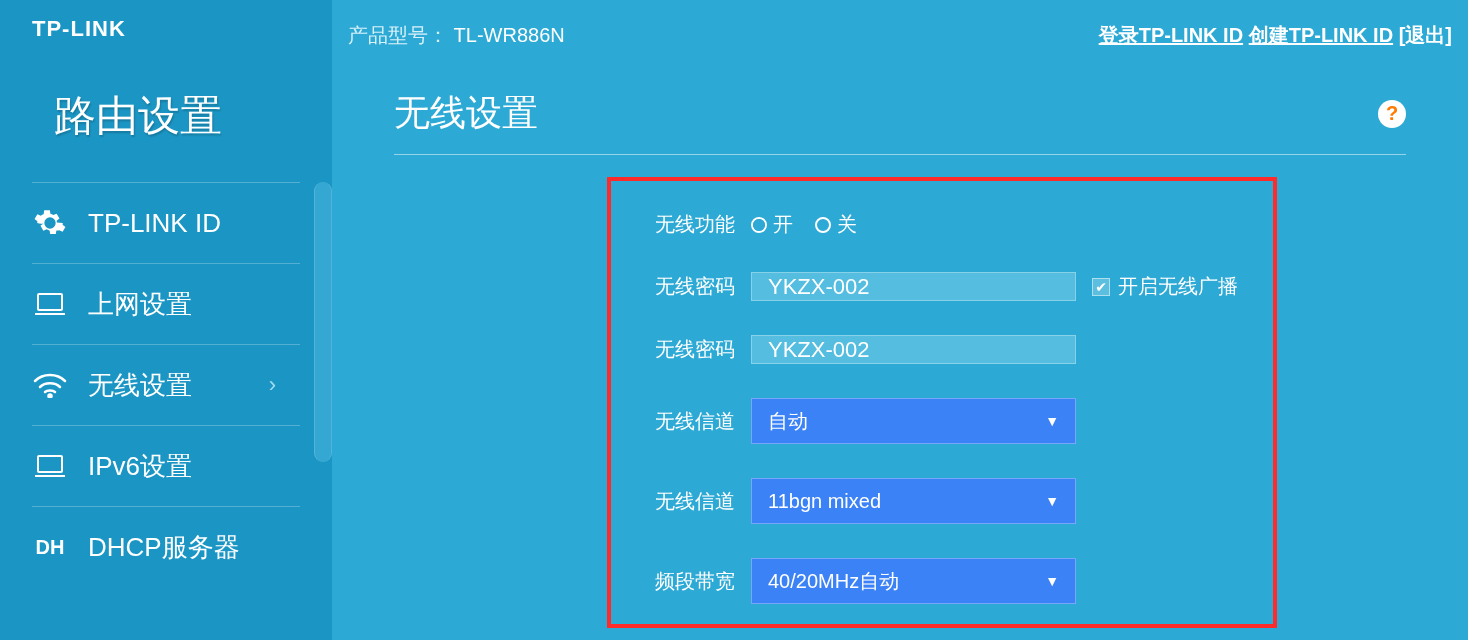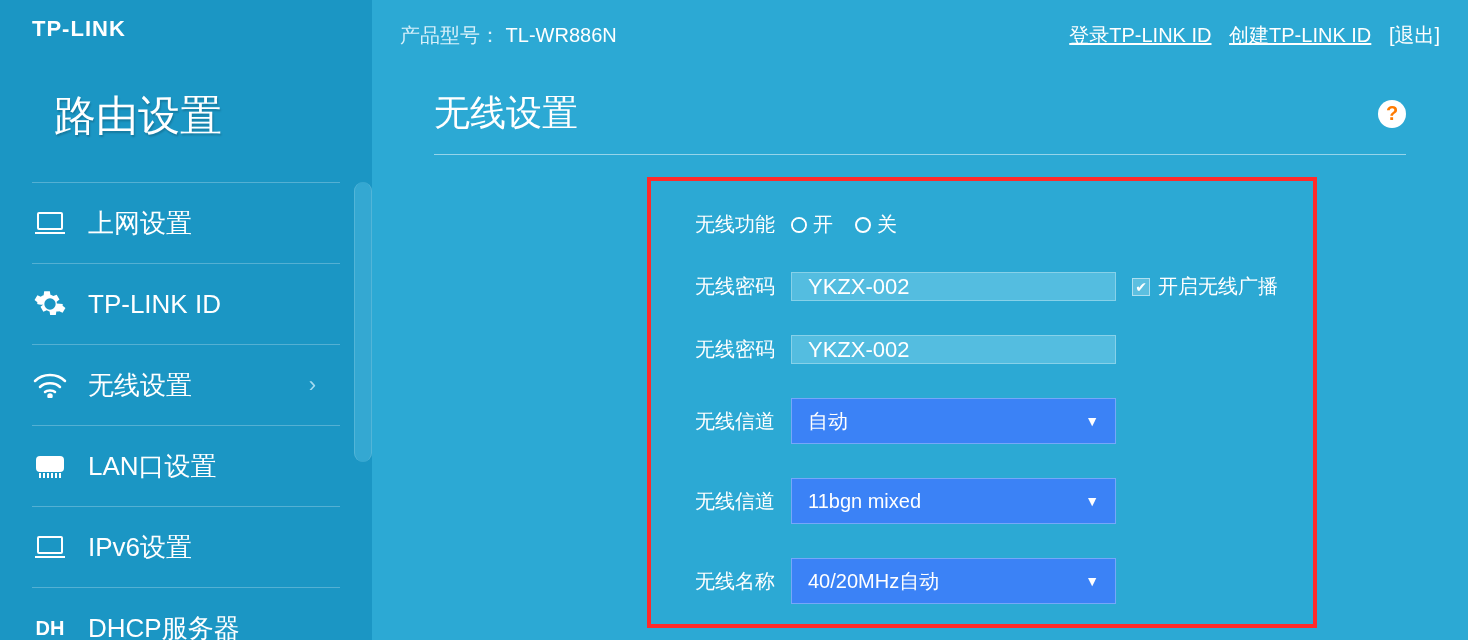--- a/index.html
+++ b/index.html
@@ -5,21 +5,21 @@
     * { margin: 0; padding: 0; box-sizing: border-box; }
     body {
       font-family: "Microsoft YaHei", Arial, sans-serif;
       width: 1468px;
       height: 640px;
       overflow: hidden;
       display: flex;
       background: #2ca9d4;
     }
     .sidebar {
-      width: 372px;
+      width: 332px;
       height: 100%;
       background: #1b96c4;
       position: relative;
     }
     .logo {
       padding: 18px 0 0 32px;
     }
     .logo-text {
       color: #fff;
       font-weight: 900;
@@ -81,29 +81,29 @@
     }
     .main {
       flex: 1;
       background: #2ca9d4;
       color: #fff;
     }
     .topbar {
       display: flex;
       justify-content: space-between;
       align-items: center;
-      padding: 22px 28px;
+      padding: 22px 16px;
       font-size: 20px;
     }
     .product-info { color: #d7f0fa; }
     .topbar-links a {
       color: #fff;
       text-decoration: underline;
-      margin-left: 12px;
       cursor: pointer;
+      font-weight: bold;
     }
     .content {
       padding: 18px 62px 0 62px;
     }
     .section-header {
       display: flex;
       justify-content: space-between;
       align-items: center;
       border-bottom: 1px solid rgba(255,255,255,0.5);
       padding-bottom: 16px;
@@ -195,63 +195,49 @@
       <svg width="134" height="22" viewBox="0 0 134 22">
         <text x="0" y="18" fill="#fff" font-family="Arial Black, Arial" font-weight="900" font-size="22">TP-LINK</text>
       </svg>
     </div>
   </div>
   <div class="page-title">路由设置</div>
   <div class="nav-container">
     <div class="nav">
       <div class="nav-item">
         <span class="nav-icon">
+          <svg width="34" height="34" viewBox="0 0 24 24" fill="#fff">
+              <path d="M12 8a4 4 0 100 8 4 4 0 000-8zm9 4a7 7 0 01-.1 1.2l2 1.6-2 3.4-2.4-1a7 7 0 01-2 .1l-.4 2.5h-4l-.4-2.5a7 7 0 01-2-.9l-2.4 1-2-3.4 2-1.6A7 7 0 013 12a7 7 0 01.1-1.2l-2-1.6 2-3.4 2.4 1a7 7 0 012-.9L7.9 3h4l.4 2.5a7 7 0 012 .9l2.4-1 2 3.4-2 1.6c.1.4.1.8.1 1.2z"></path>
+            </svg>
+        </span>
+        <span>TP-LINK ID</span>
+      </div>
+      <div class="nav-item">
+        <span class="nav-icon">
           <svg width="32" height="26" viewBox="0 0 32 26" fill="none" stroke="#fff" stroke-width="2">
               <rect x="4" y="3" width="24" height="16" rx="1"></rect>
               <line x1="1" y1="23" x2="31" y2="23"></line>
             </svg>
         </span>
         <span>上网设置</span>
-      </div>
-      <div class="nav-item">
-        <span class="nav-icon">
-          <svg width="34" height="34" viewBox="0 0 24 24" fill="#fff">
-              <path d="M12 8a4 4 0 100 8 4 4 0 000-8zm9 4a7 7 0 01-.1 1.2l2 1.6-2 3.4-2.4-1a7 7 0 01-2 .1l-.4 2.5h-4l-.4-2.5a7 7 0 01-2-.9l-2.4 1-2-3.4 2-1.6A7 7 0 013 12a7 7 0 01.1-1.2l-2-1.6 2-3.4 2.4 1a7 7 0 012-.9L7.9 3h4l.4 2.5a7 7 0 012 .9l2.4-1 2 3.4-2 1.6c.1.4.1.8.1 1.2z"></path>
-            </svg>
-        </span>
-        <span>TP-LINK ID</span>
       </div>
       <div class="nav-item">
         <span class="nav-icon">
           <svg width="34" height="26" viewBox="0 0 34 26" fill="none" stroke="#fff" stroke-width="2.5">
               <path d="M2 9 C10 1, 24 1, 32 9" stroke-linecap="round"></path>
               <path d="M7 15 C12 10, 22 10, 27 15" stroke-linecap="round"></path>
               <path d="M12 20 C14 18, 20 18, 22 20" stroke-linecap="round"></path>
               <circle cx="17" cy="24" r="1.5" fill="#fff"></circle>
             </svg>
         </span>
         <span>无线设置</span>
         <span class="nav-arrow">›</span>
       </div>
       <div class="nav-item">
         <span class="nav-icon">
-          <svg width="32" height="28" viewBox="0 0 32 28" fill="#fff">
-              <path d="M6 4 h20 a4 4 0 0 1 4 4 v8 a4 4 0 0 1 -4 4 h-20 a4 4 0 0 1 -4 -4 v-8 a4 4 0 0 1 4 -4 z"></path>
-              <rect x="5" y="21" width="2" height="5"></rect>
-              <rect x="9" y="21" width="2" height="5"></rect>
-              <rect x="13" y="21" width="2" height="5"></rect>
-              <rect x="17" y="21" width="2" height="5"></rect>
-              <rect x="21" y="21" width="2" height="5"></rect>
-              <rect x="25" y="21" width="2" height="5"></rect>
-            </svg>
-        </span>
-        <span>LAN口设置</span>
-      </div>
-      <div class="nav-item">
-        <span class="nav-icon">
           <svg width="32" height="26" viewBox="0 0 32 26" fill="none" stroke="#fff" stroke-width="2">
               <rect x="4" y="3" width="24" height="16" rx="1"></rect>
               <line x1="1" y1="23" x2="31" y2="23"></line>
             </svg>
         </span>
         <span>IPv6设置</span>
       </div>
       <div class="nav-item" style="border-bottom:none; padding-bottom:6px;">
         <span class="nav-icon" style="color:#fff; font-weight:bold; font-size:20px;">DH</span>
         <span>DHCP服务器</span>
@@ -320,21 +306,21 @@
 
       <div class="form-row">
         <div class="form-label">无线信道</div>
         <div class="select-box">
           <span>11bgn mixed</span>
           <span class="select-arrow">▼</span>
         </div>
       </div>
 
       <div class="form-row" style="margin-bottom:10px;">
-        <div class="form-label">无线名称</div>
+        <div class="form-label">频段带宽</div>
         <div class="select-box">
           <span>40/20MHz自动</span>
           <span class="select-arrow">▼</span>
         </div>
       </div>
 
     </div>
   </div>
 </div>
 

